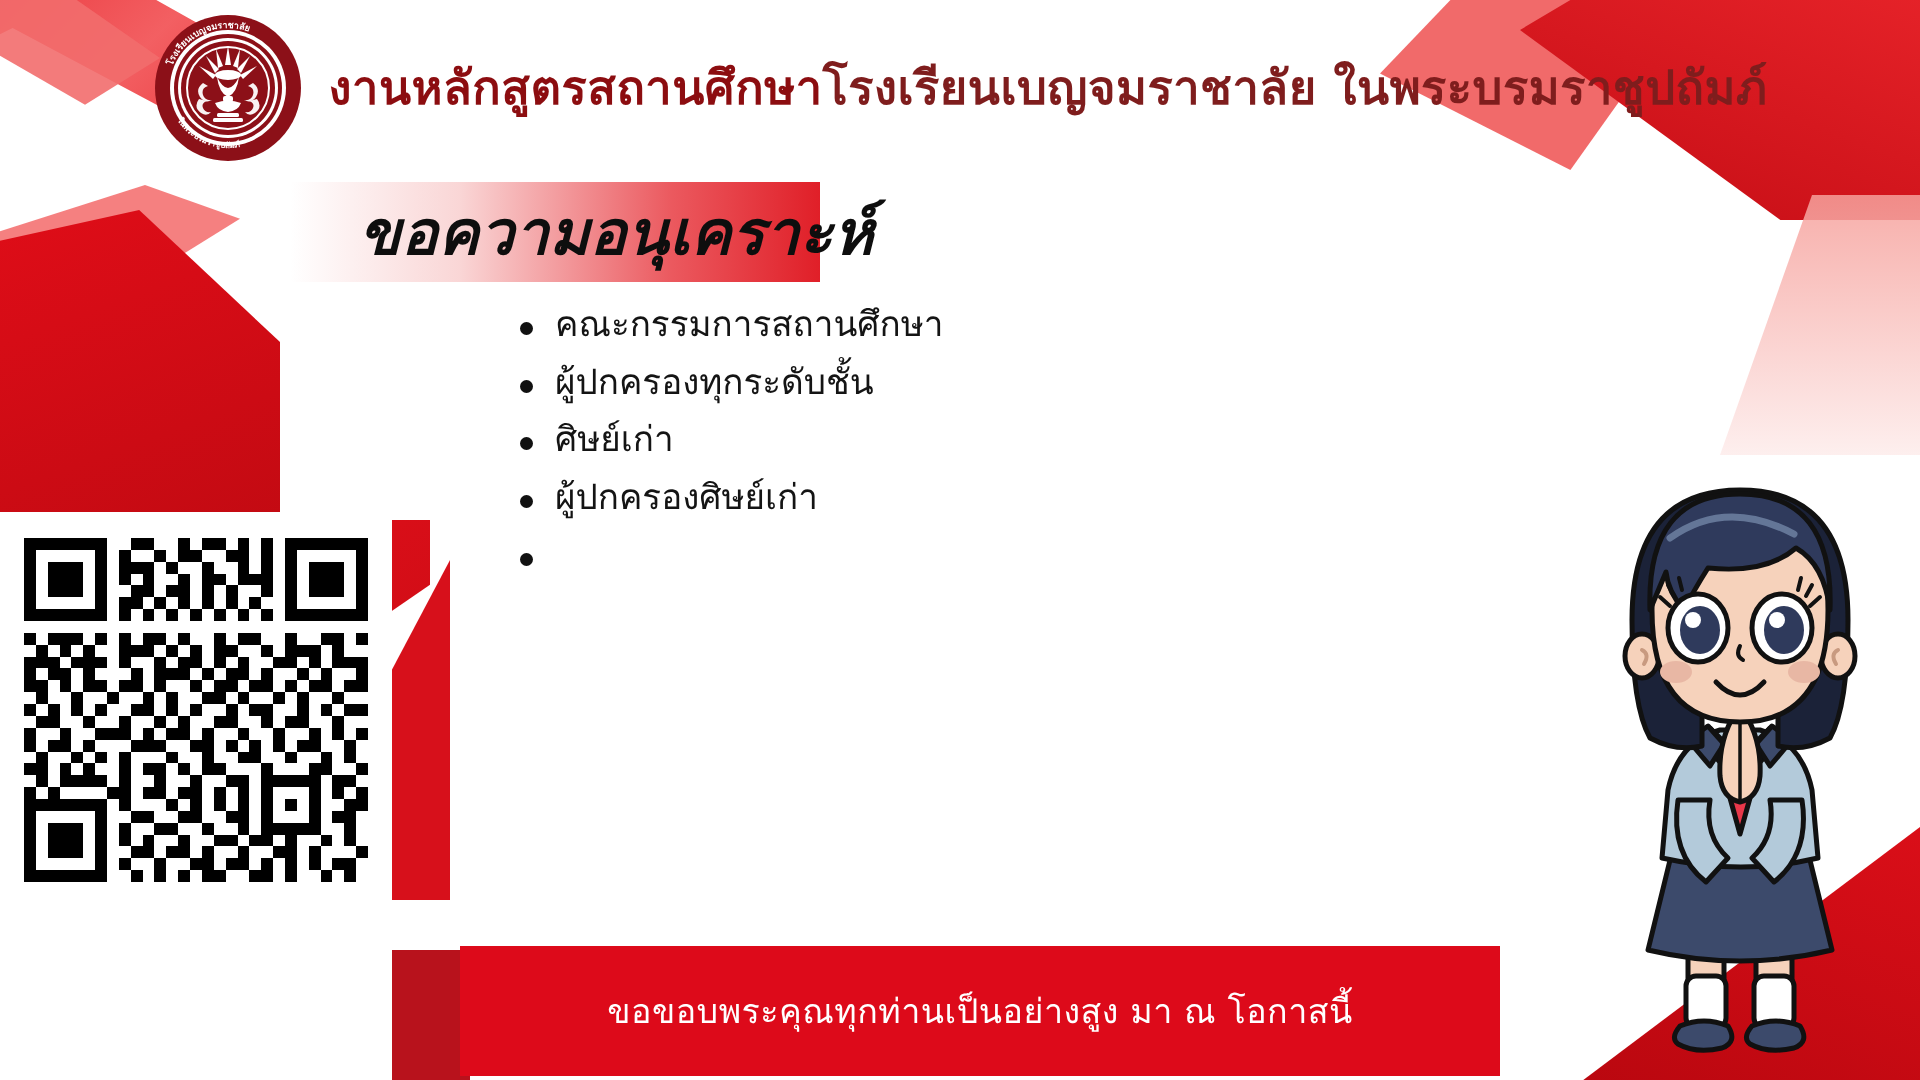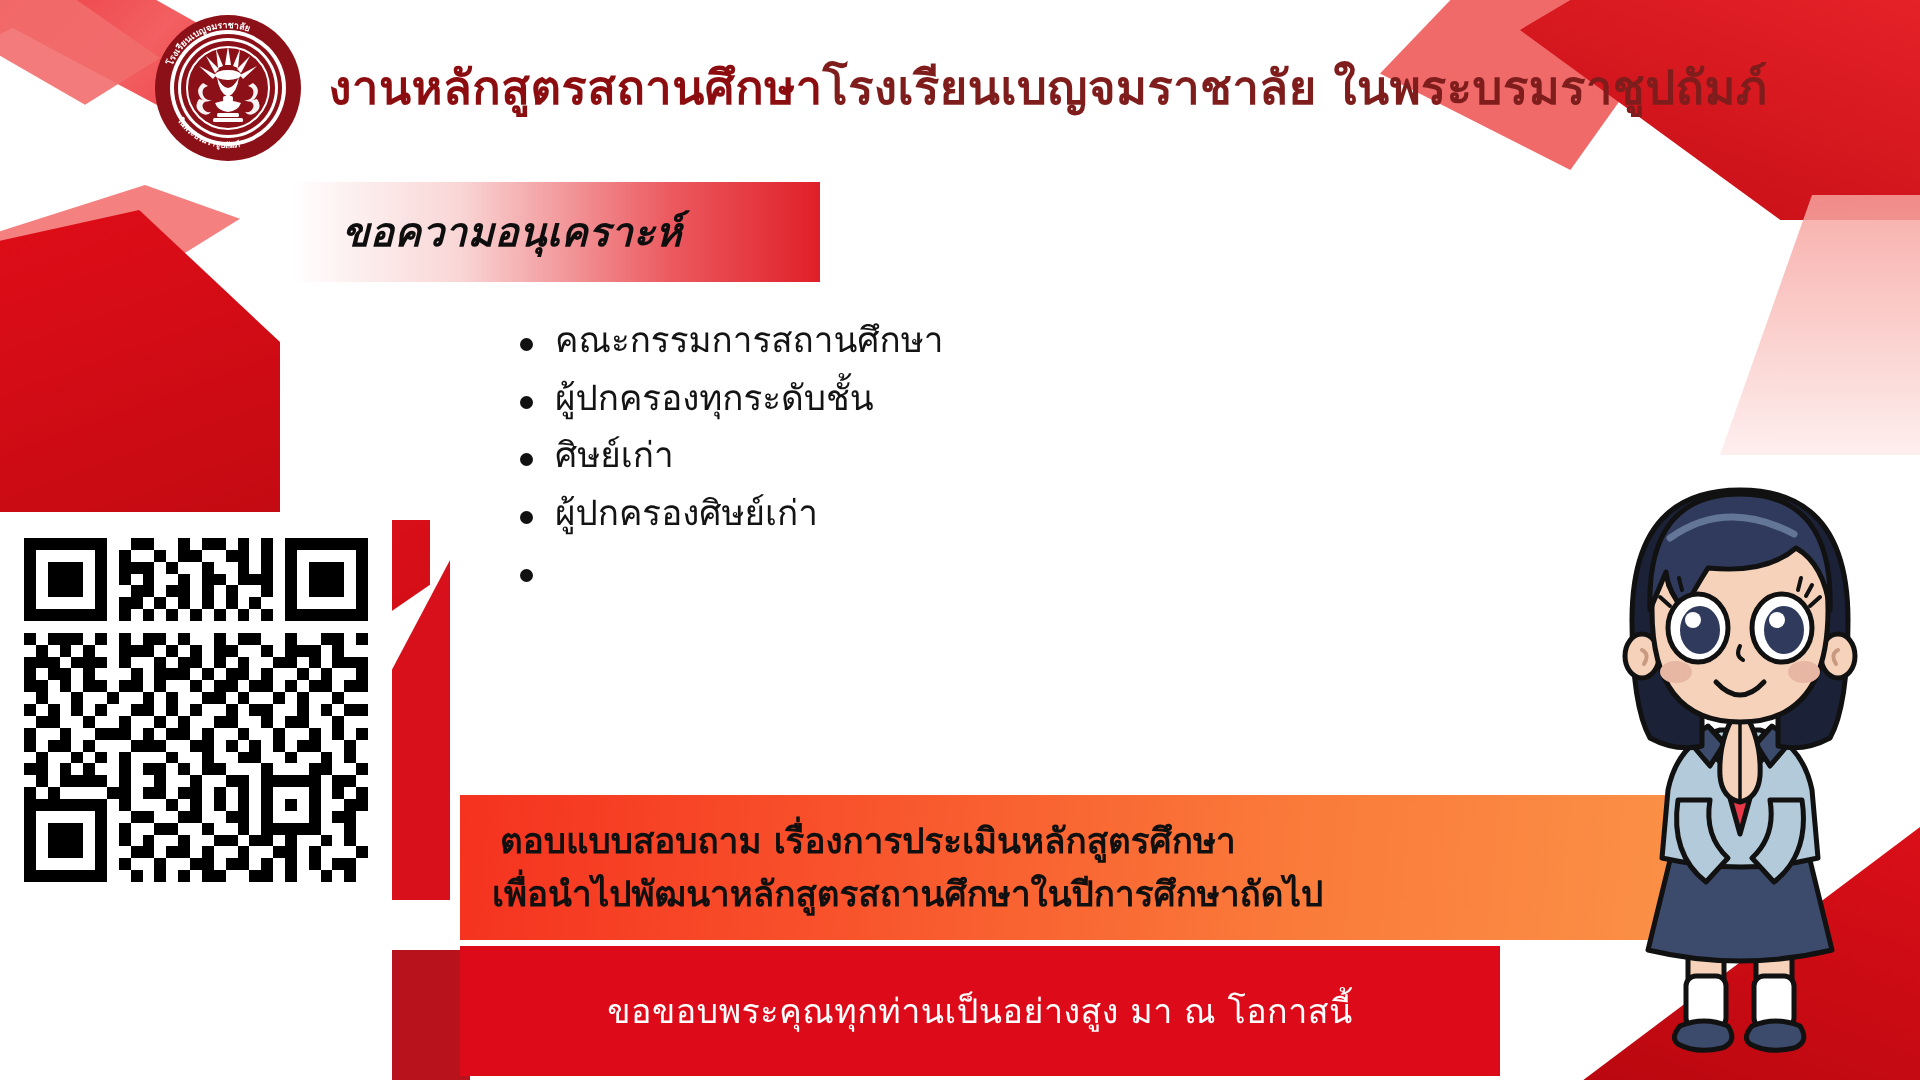--- a/index.html
+++ b/index.html
@@ -101,28 +101,28 @@
   }
 
   
   .ask-banner{
     position:absolute;left:290px;top:182px;width:530px;height:100px;
     background:linear-gradient(90deg,rgba(255,255,255,0) 0%,rgba(245,180,180,.55) 32%,
                rgba(234,80,86,.95) 72%,#e01f28 100%);
     display:flex;align-items:center;
   }
   .ask-text{
-    margin-left:52px;font-size:40px;font-weight:bold;font-style:italic;
+    margin-left:69px;font-size:61px;font-weight:bold;font-style:italic;
     color:#0e0e0e;letter-spacing:.5px;white-space:nowrap;
   }
 
   
   .bullets{
     position:absolute;left:520px;top:300px;width:820px;
-    display:flex;flex-direction:column;gap:8px;margin-top:16px;
+    display:flex;flex-direction:column;gap:8px;
   }
   .bullet-row{display:flex;align-items:flex-start;gap:22px;}
   .bullet-dot{
     flex:0 0 auto;width:13px;height:13px;border-radius:50%;
     background:#111;margin-top:22px;
   }
   .bullet-label{
     font-size:35px;color:#141414;line-height:1.42;white-space:nowrap;
   }
 
@@ -261,24 +261,20 @@
     </div>
     <div class="bullet-row">
       <span class="bullet-dot"></span>
       <span class="bullet-label">ผู้ปกครองศิษย์เก่า</span>
     </div>
     <div class="bullet-row">
       <span class="bullet-dot"></span>
     </div>
   </div>
 
-  <div class="cta-banner">
-    <div class="cta-line l1">ตอบแบบสอบถาม เรื่องการประเมินหลักสูตรศึกษา</div>
-    <div class="cta-line l2">เพื่อนำไปพัฒนาหลักสูตรสถานศึกษาในปีการศึกษาถัดไป</div>
-  </div>
 
   <div class="footer-bar-shadow"></div>
   <div class="footer-bar">
     <div class="footer-text">ขอขอบพระคุณทุกท่านเป็นอย่างสูง มา ณ โอกาสนี้</div>
   </div>
 
   <div class="qr-panel">
     <div class="qr-code">
       <svg viewBox="0 0 29 29" width="344" height="344" shape-rendering="crispEdges" aria-hidden="true">
         <rect width="29" height="29" fill="#ffffff"></rect>

